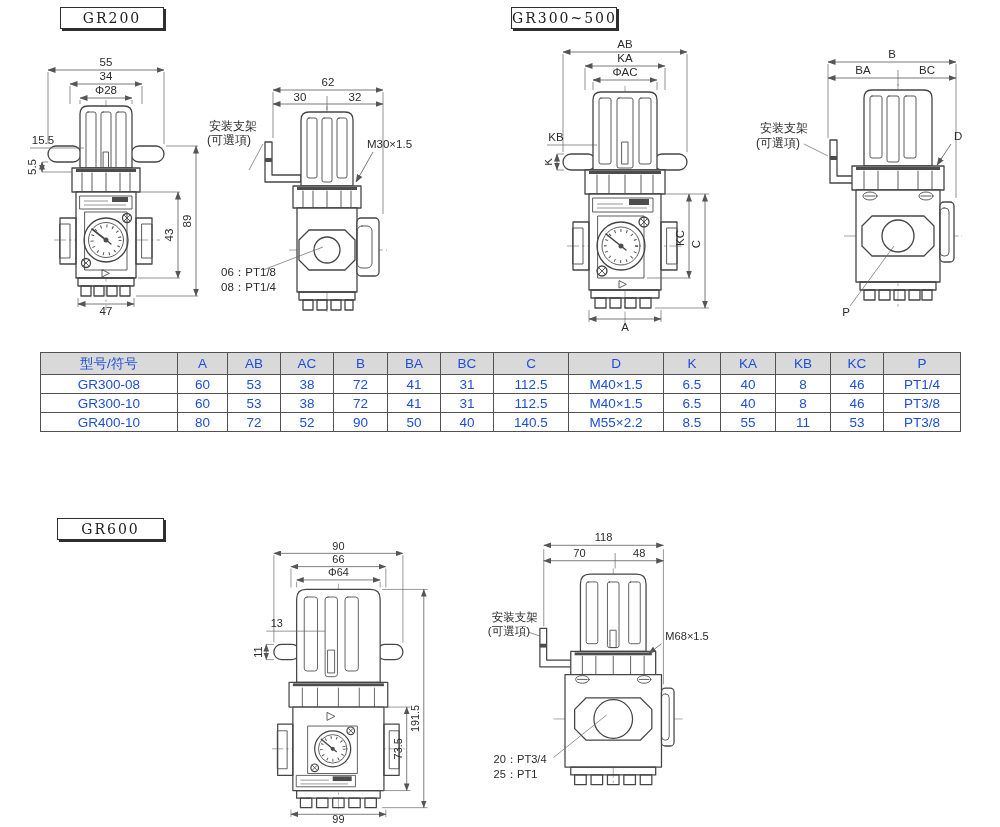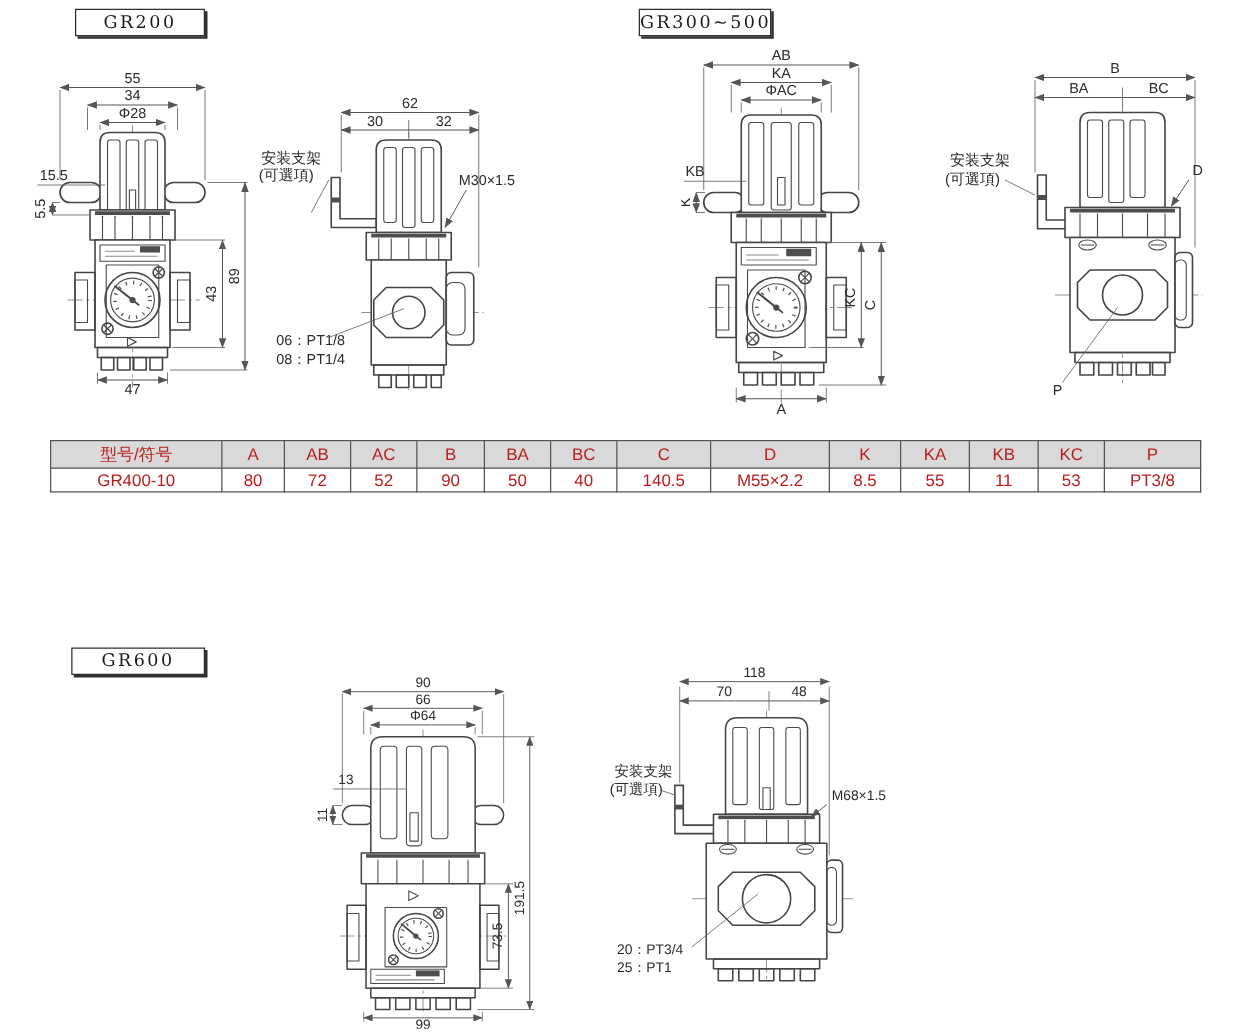--- a/index.html
+++ b/index.html
@@ -18,21 +18,21 @@
   .gy {stroke:#8a8a8a;stroke-width:.9;fill:none;}
   .dim{stroke:#555;stroke-width:.8;fill:none;}
   .ext{stroke:#666;stroke-width:.7;fill:none;}
   .cl {stroke:#808080;stroke-width:.7;fill:none;stroke-dasharray:12 3 2.5 3;}
   .tick{stroke:#555;stroke-width:3;fill:none;stroke-dasharray:1 5;}
   .dt {font:11.5px "Liberation Sans","DejaVu Sans",sans-serif;fill:#2b2b2b;}
   .ct {font:12px "Liberation Sans","DejaVu Sans",sans-serif;fill:#2b2b2b;}
   
   table.dims{position:absolute;left:40px;top:352px;width:920px;border-collapse:collapse;
         border:1.5px solid #474747;table-layout:fixed;
-        font:13.5px "Liberation Sans","DejaVu Sans",sans-serif;color:#b91c1c;}
+        font:13.5px "Liberation Sans","DejaVu Sans",sans-serif;color:#1d4ed8;}
   table.dims th{background:#d9d9d9;border:1px solid #525252;height:21px;font-weight:normal;padding:0;text-align:center;}
   table.dims td{border:1px solid #525252;height:18px;padding:0;text-align:center;background:#fff;}
 </style>
 </head>
 <body>
 
 <svg width="0" height="0" style="position:absolute" aria-hidden="true">
   <defs>
     <marker id="arw" viewBox="0 0 8 6" markerWidth="8" markerHeight="6" refX="7.5" refY="3" orient="auto-start-reverse" markerUnits="userSpaceOnUse">
       <path d="M0,0L8,3L0,6Z" fill="#555"></path>
@@ -419,20 +419,52 @@
           <th>D</th>
           <th>K</th>
           <th>KA</th>
           <th>KB</th>
           <th>KC</th>
           <th>P</th>
         </tr>
       </thead>
     <tbody>
         <tr>
+          <td>GR300-08</td>
+          <td>60</td>
+          <td>53</td>
+          <td>38</td>
+          <td>72</td>
+          <td>41</td>
+          <td>31</td>
+          <td>112.5</td>
+          <td>M40×1.5</td>
+          <td>6.5</td>
+          <td>40</td>
+          <td>8</td>
+          <td>46</td>
+          <td>PT1/4</td>
+        </tr>
+        <tr>
+          <td>GR300-10</td>
+          <td>60</td>
+          <td>53</td>
+          <td>38</td>
+          <td>72</td>
+          <td>41</td>
+          <td>31</td>
+          <td>112.5</td>
+          <td>M40×1.5</td>
+          <td>6.5</td>
+          <td>40</td>
+          <td>8</td>
+          <td>46</td>
+          <td>PT3/8</td>
+        </tr>
+        <tr>
           <td>GR400-10</td>
           <td>80</td>
           <td>72</td>
           <td>52</td>
           <td>90</td>
           <td>50</td>
           <td>40</td>
           <td>140.5</td>
           <td>M55×2.2</td>
           <td>8.5</td>

